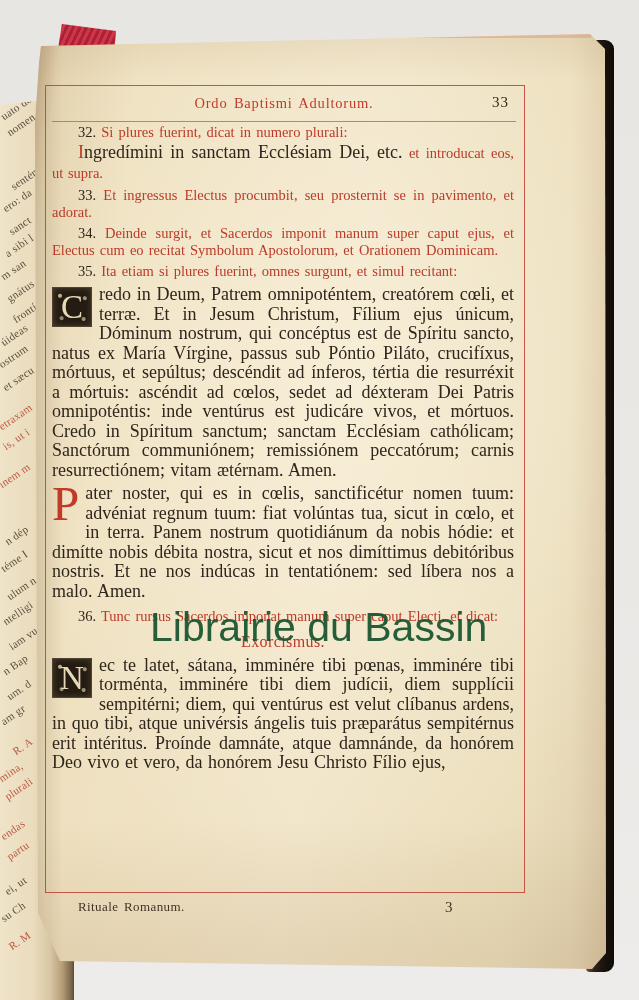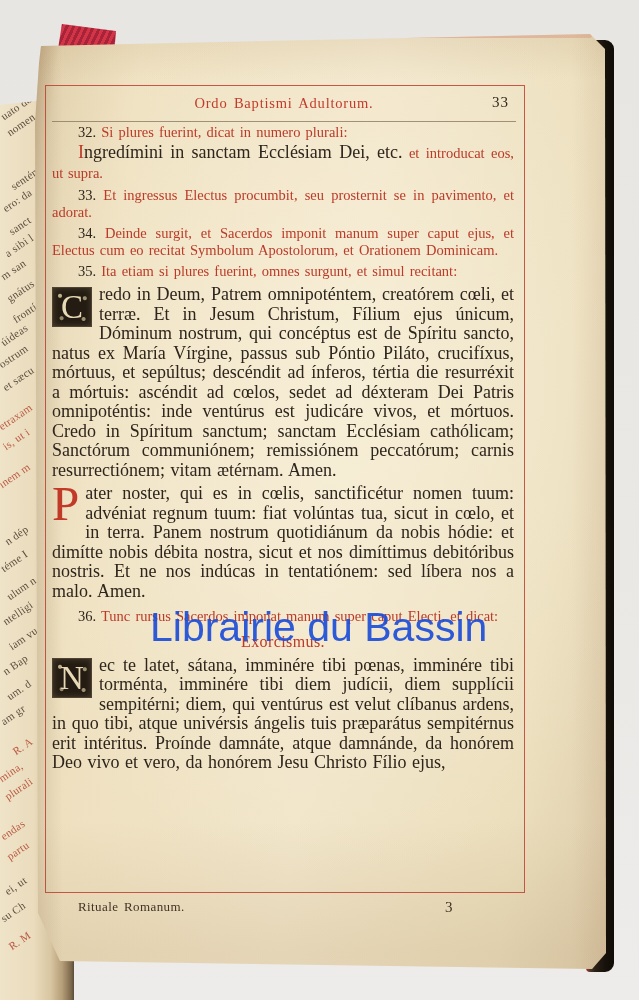--- a/index.html
+++ b/index.html
@@ -116,21 +116,21 @@
 
   
   .page-footer{position:absolute;left:0;top:866px;width:572px;font-size:13px;color:#3b2f24;}
   .page-footer .foot-left{position:absolute;left:44px;letter-spacing:.4px;word-spacing:2px;}
   .page-footer .foot-right{position:absolute;left:411px;font-size:15px;}
 
   
   .watermark{
     position:absolute;left:150px;top:604px;z-index:9;
     font-family:"Liberation Sans","DejaVu Sans",sans-serif;
-    font-size:41px;color:#1d4ed8;opacity:.92;white-space:nowrap;letter-spacing:0;
+    font-size:41px;color:#14532d;opacity:.92;white-space:nowrap;letter-spacing:0;
   }
 </style>
 </head>
 <body>
 
 <div class="photo" data-name="book-photo">
 
   <div class="facing-page" data-name="facing-page">
       <span class="frag c-black" data-name="facing-page-text-fragment" style="left: 2px; top: 112px;">uato do</span>
       <span class="frag c-black" data-name="facing-page-text-fragment" style="left: 8px; top: 128px;">nomen</span>

